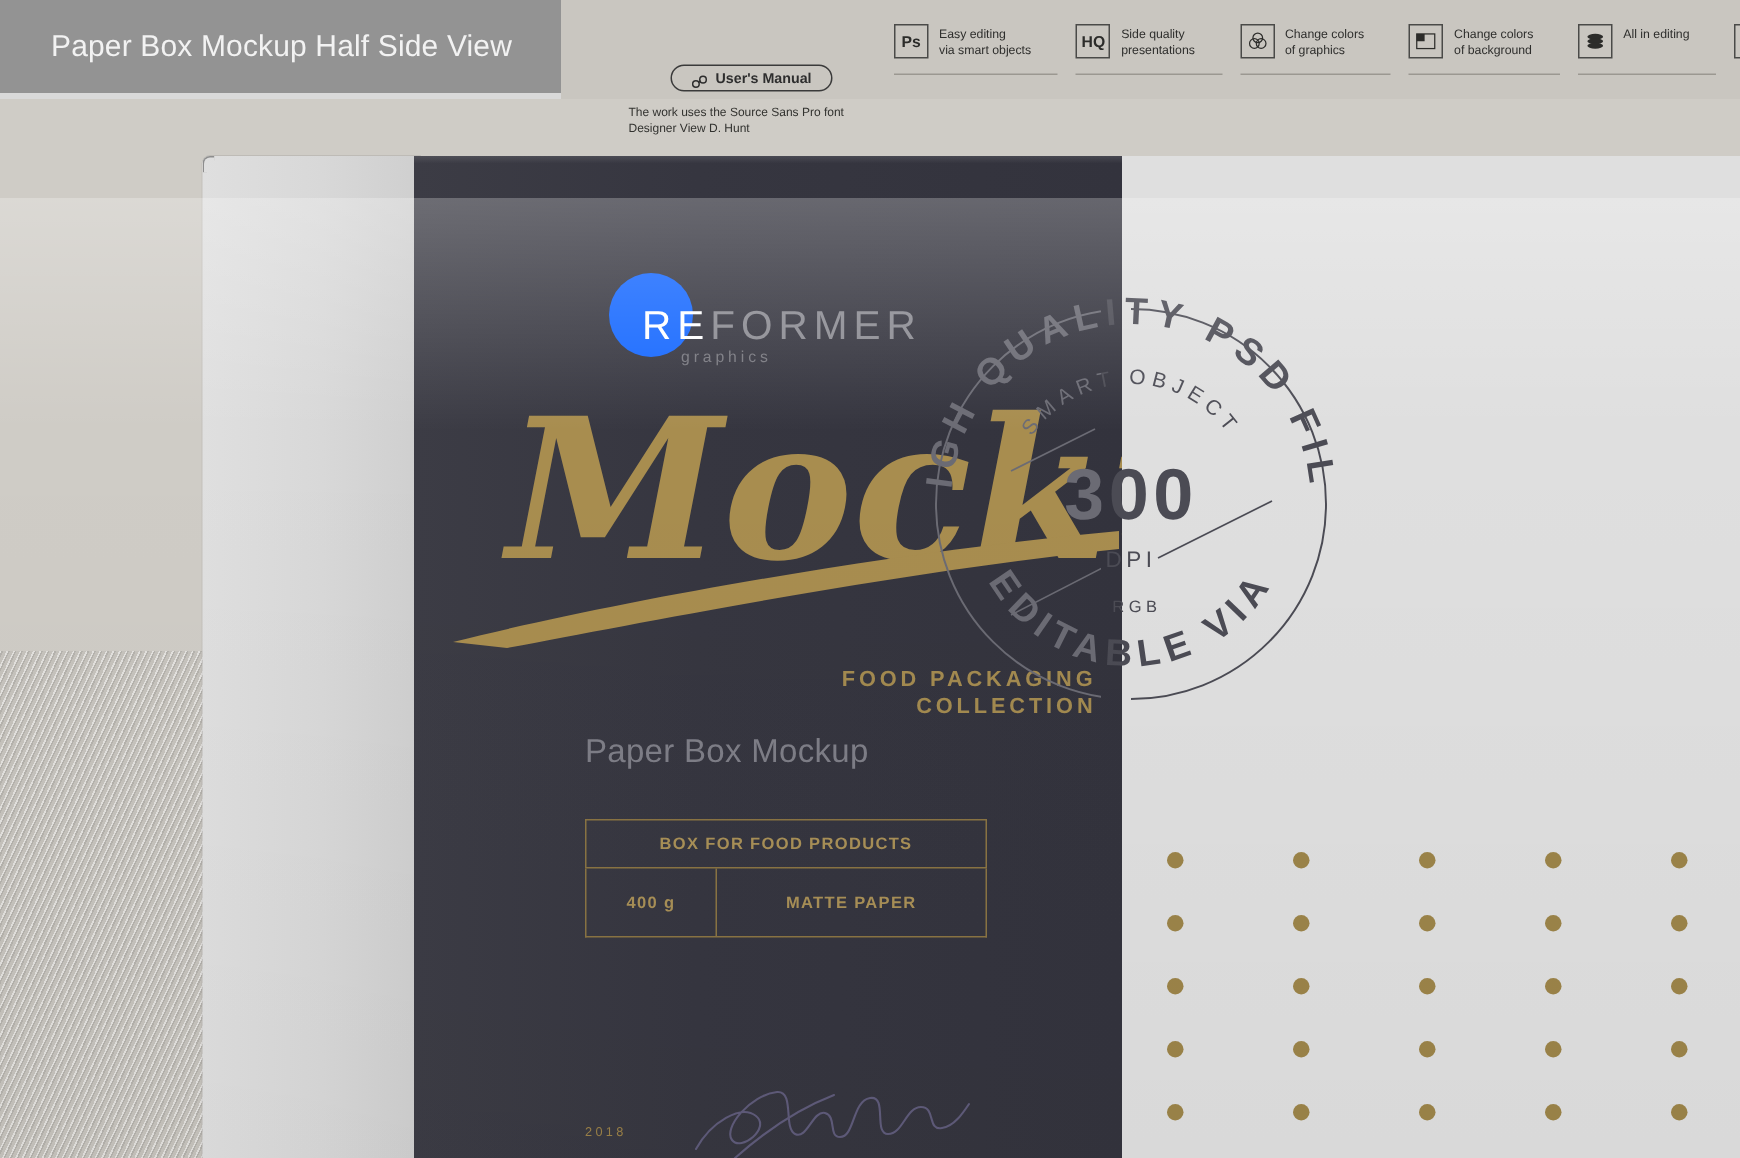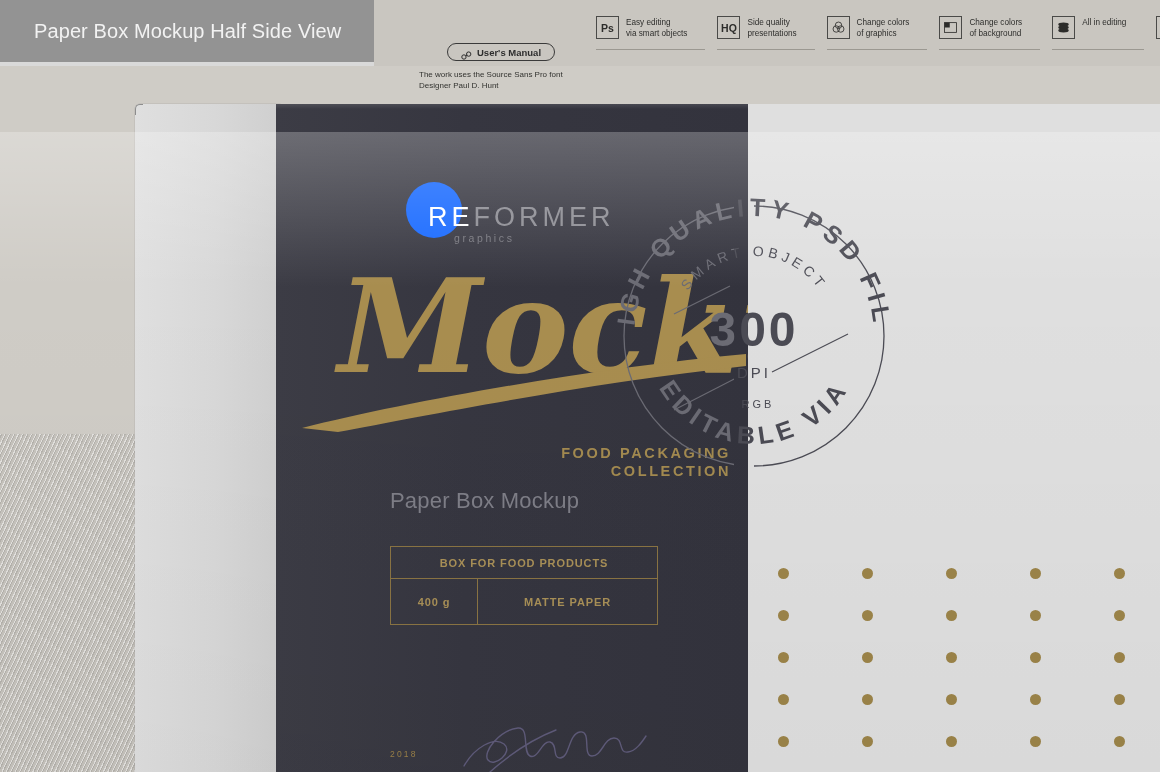--- a/index.html
+++ b/index.html
@@ -372,21 +372,21 @@
           <svg viewBox="0 0 12 11" width="11" height="10">
             <circle cx="3.2" cy="6.6" r="2.4" fill="none" stroke="#2e2e2e" stroke-width="1.1"></circle>
             <circle cx="8.4" cy="3.4" r="2.4" fill="none" stroke="#2e2e2e" stroke-width="1.1"></circle>
             <line x1="4.9" y1="5.4" x2="6.8" y2="4.4" stroke="#2e2e2e" stroke-width="1.1"></line>
           </svg>
         </span>
         <span class="lbl">User's Manual</span>
       </div>
       <div class="fontnote">
         <div>The work uses the Source Sans Pro font</div>
-        <div>Designer Paul D. Hunt</div>
+        <div>Designer View D. Hunt</div>
       </div>
     </div>
     <div class="features" id="features">
         <div class="feature">
           <div class="box">Ps</div>
           <div class="txt">
             <div>Easy editing</div>
             <div>via smart objects</div>
           </div>
         </div>

